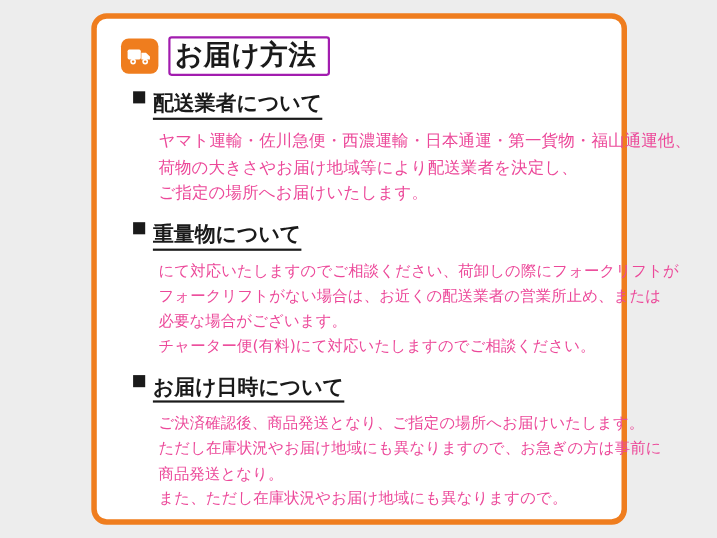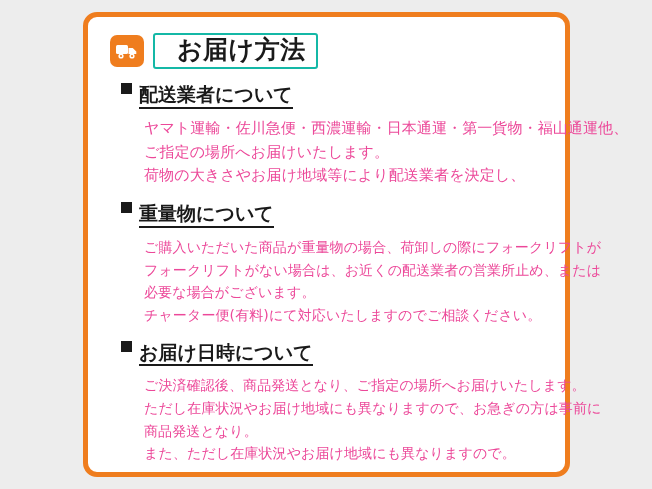--- a/index.html
+++ b/index.html
@@ -53,23 +53,23 @@
     height: 32px;
     background: #ef7d1e;
     border-radius: 7px;
     display: flex;
     align-items: center;
     justify-content: center;
     flex: 0 0 auto;
   }
   .truck-badge svg { display: block; }
   .title-box {
-    border: 2px solid #14b8a6;
+    border: 2px solid #a21caf;
     border-radius: 3px;
-    padding: 2px 10px 4px 22px;
+    padding: 2px 10px 4px 4px;
     display: inline-block;
   }
   .title-text {
     font-size: 25px;
     font-weight: bold;
     color: #1a1a1a;
     line-height: 1.05;
     letter-spacing: 0.5px;
     white-space: nowrap;
   }
@@ -140,32 +140,32 @@
         </div>
       </div>
 
       <div class="section">
         <div class="section-head">
           <span class="bullet-square"></span>
           <span class="section-title">配送業者について</span>
         </div>
         <div class="section-body">
           <div class="body-line">ヤマト運輸・佐川急便・西濃運輸・日本通運・第一貨物・福山通運他、</div>
+          <div class="body-line">荷物の大きさやお届け地域等により配送業者を決定し、</div>
           <div class="body-line">ご指定の場所へお届けいたします。</div>
-          <div class="body-line">荷物の大きさやお届け地域等により配送業者を決定し、</div>
         </div>
       </div>
 
       <div class="section">
         <div class="section-head">
           <span class="bullet-square"></span>
           <span class="section-title">重量物について</span>
         </div>
         <div class="section-body">
-          <div class="body-line small">ご購入いただいた商品が重量物の場合、荷卸しの際にフォークリフトが</div>
+          <div class="body-line small">にて対応いたしますのでご相談ください、荷卸しの際にフォークリフトが</div>
           <div class="body-line small">フォークリフトがない場合は、お近くの配送業者の営業所止め、または</div>
           <div class="body-line small">必要な場合がございます。</div>
           <div class="body-line small">チャーター便(有料)にて対応いたしますのでご相談ください。</div>
         </div>
       </div>
 
       <div class="section">
         <div class="section-head">
           <span class="bullet-square"></span>
           <span class="section-title">お届け日時について</span>

